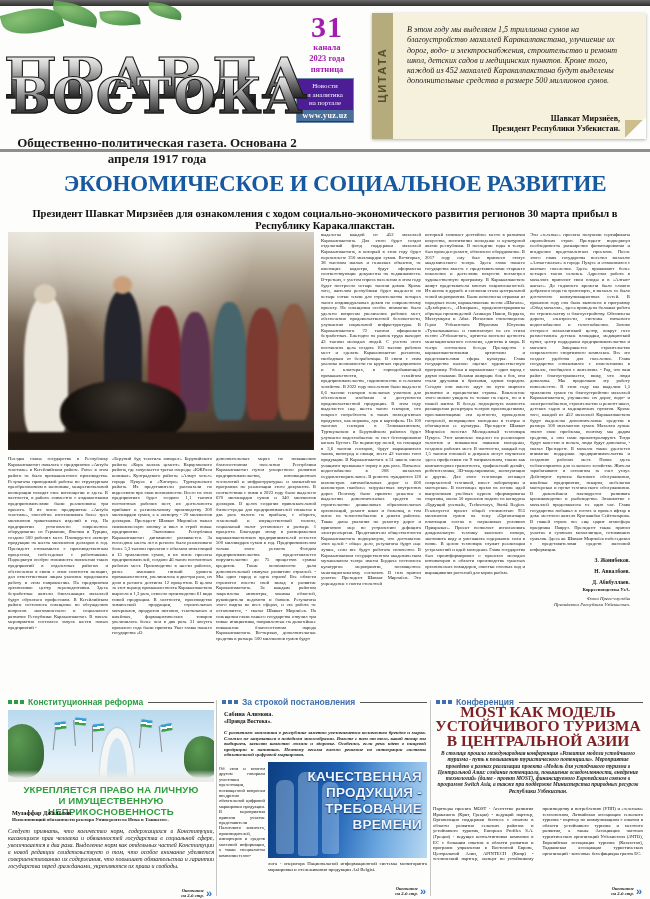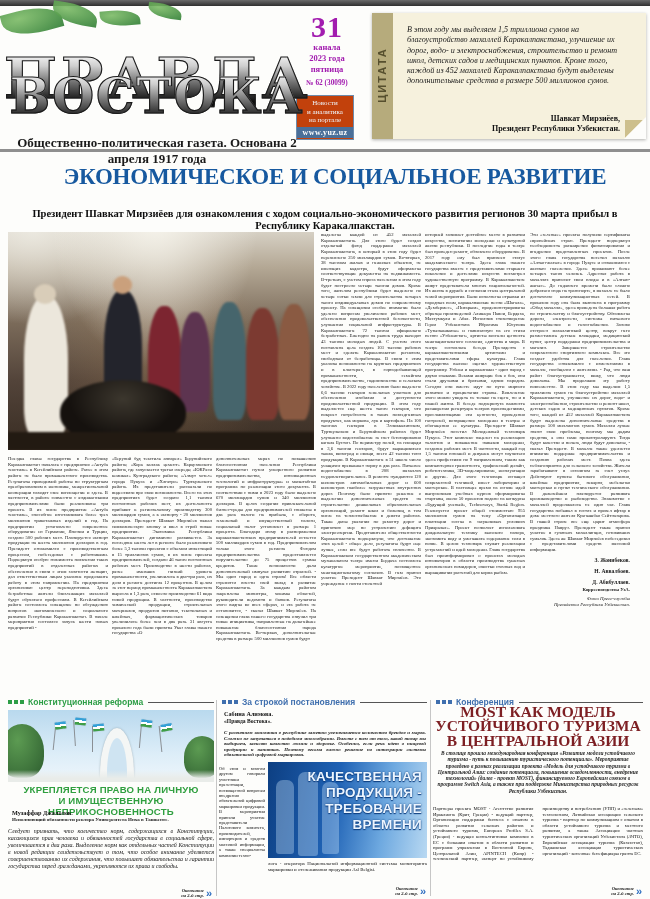--- a/index.html
+++ b/index.html
@@ -22,21 +22,21 @@
   @supports not ((-webkit-background-clip:text) or (background-clip:text)){.mast-line{color:#1b1b1b;}}
   .mast-l1{top:8px;font-size:56px;line-height:60px;letter-spacing:4px;margin-top:40px;}
   .mast-l2{top:66px;font-size:48px;line-height:60px;letter-spacing:2px;}
   .tagline{left:12px;top:135px;width:290px;text-align:center;font-size:13px;font-weight:bold;color:#1a1a1a;}
 
   .dateblock{left:300px;top:12px;width:54px;text-align:center;font-weight:bold;color:#a21caf;}
   .date-day{font-size:30px;line-height:30px;letter-spacing:1px;}
   .date-sm{font-size:8.5px;line-height:11px;}
   .date-issue{font-size:7.3px;line-height:10px;margin-top:3px;}
 
-  .portal{left:296px;top:95px;width:58px;height:45px;background:#c2410c;border:1px solid #6d8bab;
+  .portal{left:296px;top:78px;width:58px;height:45px;background:#4c1d95;border:1px solid #6d8bab;
           text-align:center;color:#eef3f9;font-size:7px;line-height:8.6px;padding-top:3px;}
   .portal-url{display:block;margin-top:2px;background:#4a6f99;color:#ffffff;font-weight:bold;
           font-size:8px;line-height:11px;letter-spacing:.4px;}
 
   .quote{left:372px;top:13px;width:274px;height:126px;background:#f6f1dd;
          box-shadow:0 1px 3px rgba(0,0,0,.3);}
   .quote-band{position:absolute;left:0;top:0;width:21px;height:126px;background:#b6ab7c;}
   .quote-label{position:absolute;left:-28px;top:56px;width:76px;text-align:center;
          transform:rotate(-90deg);font-family:"Liberation Sans",sans-serif;font-weight:bold;
          font-size:11px;letter-spacing:2px;color:#564f2e;}
@@ -48,21 +48,21 @@
   .quote-fold{position:absolute;right:0;bottom:0;width:0;height:0;
          border-left:22px solid transparent;border-bottom:22px solid #fdfdfb;}
   .quote-fold-shadow{position:absolute;right:3px;bottom:1px;width:0;height:0;
          border-top:18px solid #cdbf8c;border-right:18px solid transparent;}
 
   .rule1{left:0;top:149px;width:650px;height:3px;background:#8f8f8f;}
 
   
   .headline{left:0;width:650px;text-align:center;font-weight:bold;color:#17599f;
         font-size:23px;line-height:25px;letter-spacing:-.2px;}
-  .hl1{top:164px;padding-left:20px;} .hl2{top:181px;}
+  .hl1{top:171px;padding-left:20px;} .hl2{top:181px;}
   .subhead{left:20px;top:208px;width:610px;text-align:center;font-weight:bold;
         font-size:10.5px;line-height:11.5px;color:#0d0d0d;}
 
   
   .photo{left:8px;top:232px;width:306px;height:218px;overflow:hidden;
      background:linear-gradient(180deg,#d6d0c4 0%,#b4a895 16%,#7a6a59 42%,#53443a 68%,#382c22 100%);}
   .photo::before{content:"";position:absolute;inset:0;
      background:radial-gradient(ellipse at 48% -8%,rgba(248,246,238,.95) 0%,rgba(248,246,238,0) 46%),
                 radial-gradient(ellipse at 8% 0%,rgba(240,238,230,.8) 0%,rgba(240,238,230,0) 30%),
                 radial-gradient(ellipse at 50% 62%,rgba(206,160,104,.25) 0%,rgba(0,0,0,0) 55%);}

